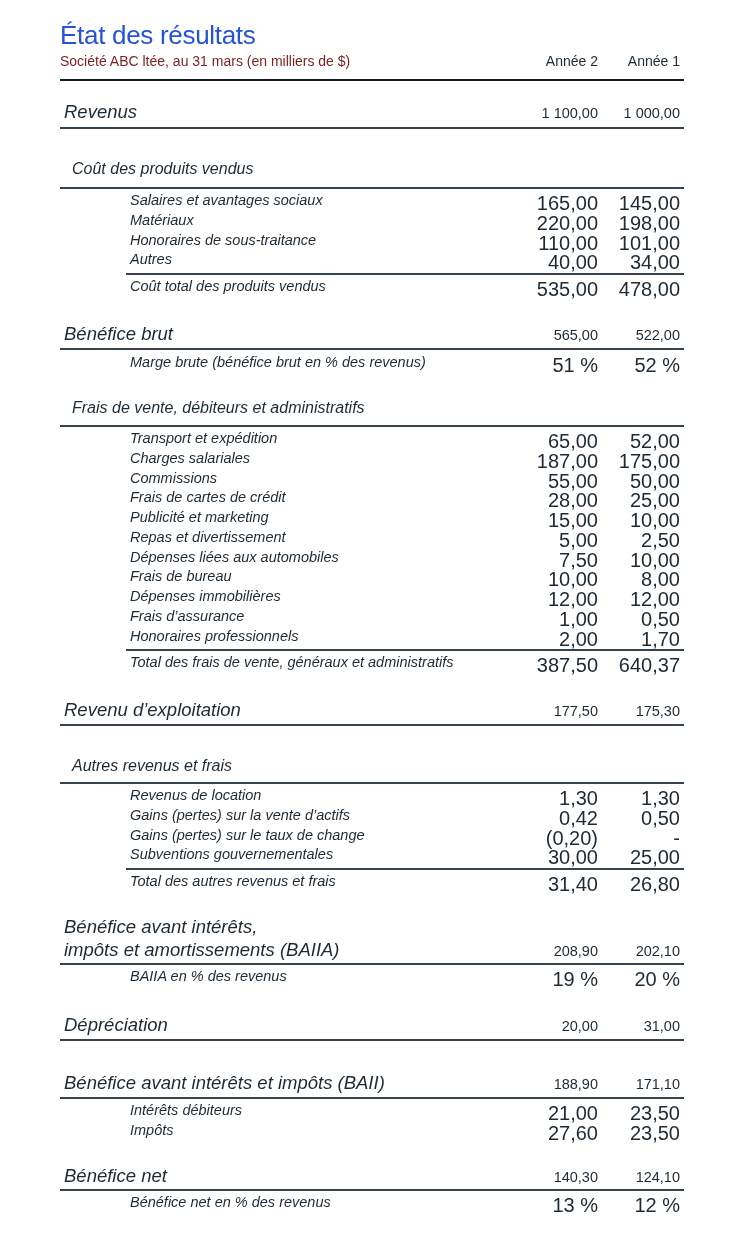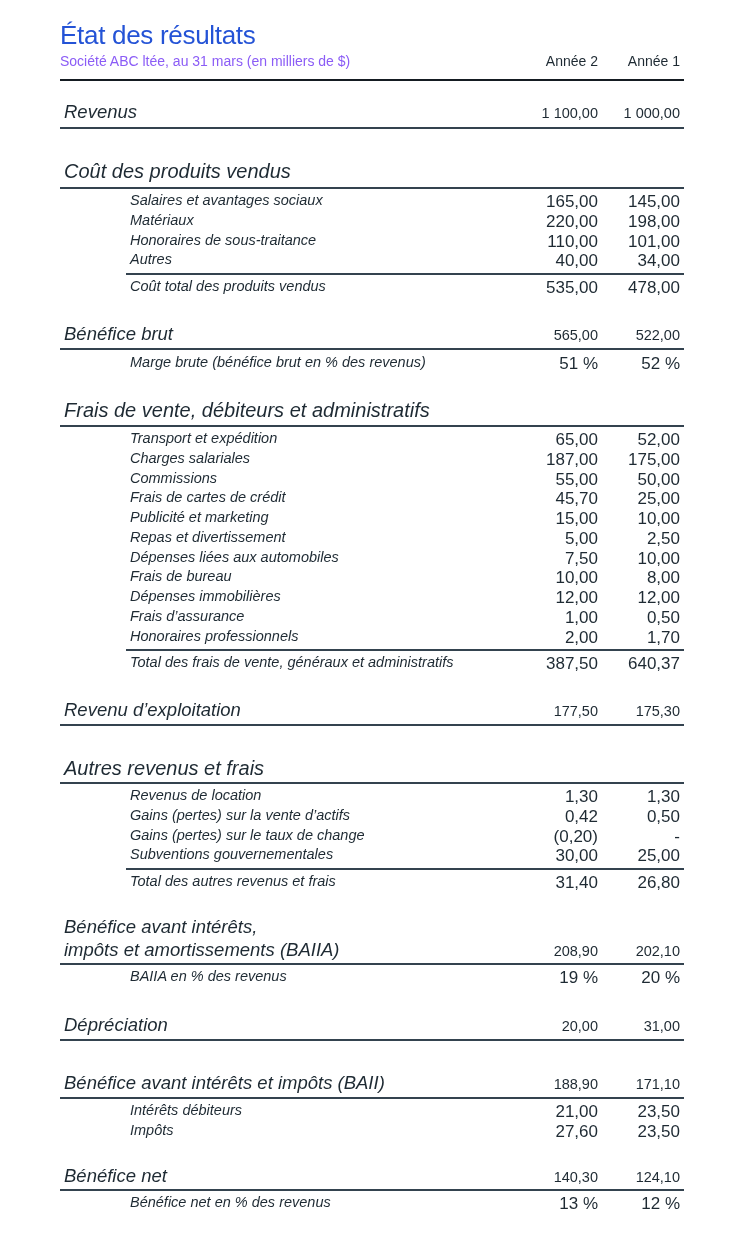--- a/index.html
+++ b/index.html
@@ -5,38 +5,38 @@
   html, body { margin: 0; padding: 0; background: #ffffff; }
   body {
     width: 745px; height: 1242px; position: relative; overflow: hidden;
     font-family: "Liberation Sans", sans-serif; color: #1e2a33;
   }
   .page { position: absolute; left: 60px; top: 0; width: 624px; }
   .title {
     position: absolute; left: 0; top: 20px; font-size: 26px; color: #2453d6;
     letter-spacing: -0.3px; white-space: nowrap;
   }
-  .subtitle { position: absolute; left: 0; top: 53px; font-size: 14px; color: #8b5cf6; white-space: nowrap; }
+  .subtitle { position: absolute; left: 0; top: 53px; font-size: 14px; color: #7f1d1d; white-space: nowrap; }
   .colhdr { position: absolute; top: 53px; font-size: 14px; text-align: right; width: 80px; }
   .colhdr.y2 { left: 458px; }
   .colhdr.y1 { left: 540px; }
   .rule-thick { position: absolute; left: 0; width: 624px; height: 2px; background: #151c22; }
   .rule { position: absolute; height: 1.5px; background: #34434f; }
   .rule.full { left: 0; width: 624px; }
   .rule.sub { left: 66px; width: 558px; }
   .row { position: absolute; left: 0; width: 624px; height: 20px; }
   .row .label { position: absolute; white-space: nowrap; font-style: italic; }
   .row .v2, .row .v1 { position: absolute; width: 90px; text-align: right; white-space: nowrap; }
   .row .v2 { left: 448px; text-align: right; }
   .row .v1 { left: 530px; }
   .row.big .label { left: 4px; font-size: 18.5px; }
   .row.big .v2, .row.big .v1 { font-size: 14.5px; top: 4px; }
   .row.item .label { left: 70px; font-size: 14.5px; }
-  .row.item .v2, .row.item .v1 { font-size: 17px; }
-  .row.heading .label { left: 4px; font-size: 20px; }
+  .row.item .v2, .row.item .v1 { font-size: 20px; }
+  .row.heading .label { left: 12px; font-size: 16px; }
   .twoline .label { line-height: 23px; }
 </style>
 </head>
 <body>
 
 <div class="page">
   <div class="title">État des résultats</div>
   <div class="subtitle">Société ABC ltée, au 31 mars (en milliers de $)</div>
   <div class="colhdr y2">Année 2</div>
   <div class="colhdr y1">Année 1</div>
@@ -106,21 +106,21 @@
     <span class="v2">187,00</span>
     <span class="v1">175,00</span>
   </div>
   <div class="row item" style="top:470px">
     <span class="label">Commissions</span>
     <span class="v2">55,00</span>
     <span class="v1">50,00</span>
   </div>
   <div class="row item" style="top:489px">
     <span class="label">Frais de cartes de crédit</span>
-    <span class="v2">45,70</span>
+    <span class="v2">28,00</span>
     <span class="v1">25,00</span>
   </div>
   <div class="row item" style="top:509px">
     <span class="label">Publicité et marketing</span>
     <span class="v2">15,00</span>
     <span class="v1">10,00</span>
   </div>
   <div class="row item" style="top:529px">
     <span class="label">Repas et divertissement</span>
     <span class="v2">5,00</span>

